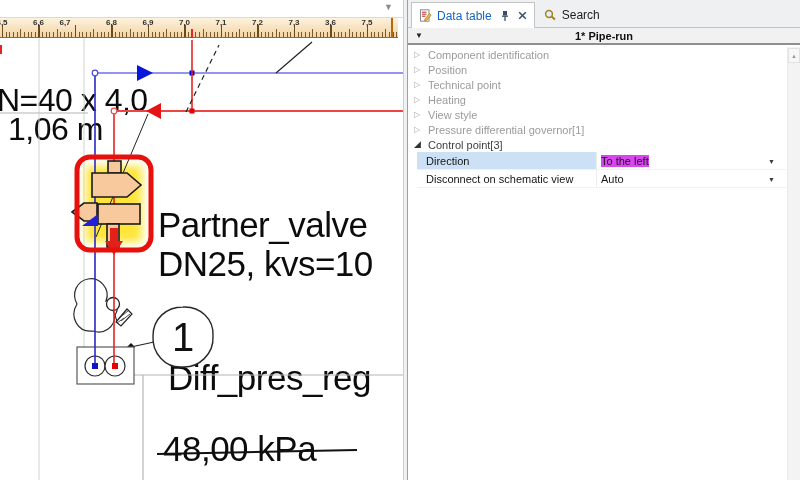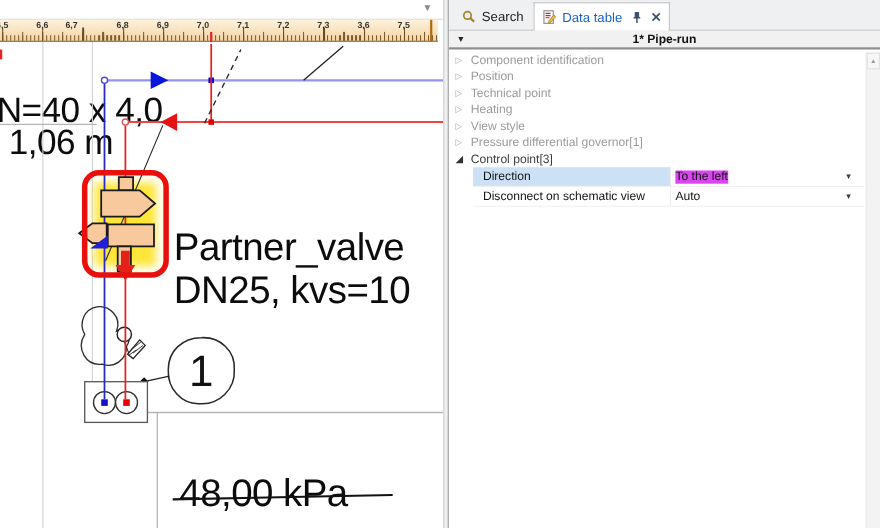--- a/index.html
+++ b/index.html
@@ -48,21 +48,21 @@
   #panel-header { height:17px; background:#f1f1f1; border-bottom:2px solid #8f8f8f; position:relative; }
   #panel-header .combo { position:absolute; left:7px; top:4px; font-size:8px; color:#222; line-height:1; }
   #panel-title { text-align:center; font-size:11px; font-weight:bold; color:#111; line-height:17px; }
 
   #grid { position:absolute; left:0; top:47px; right:14px; bottom:0; background:#fff; }
   .section { display:flex; align-items:center; height:15px; padding-left:6px; gap:6px; font-size:11px; color:#9b9b9b; background:#fff; }
   .section .tri { font-size:8px; color:#ababab; width:8px; line-height:1; }
   .section.expanded { color:#3f3f3f; }
   .section.expanded .tri { color:#333; font-size:9px; }
 
-  .prop-row { display:flex; height:18px; margin-left:22px; font-size:11px; border-bottom:1px solid #f1f1f1; position:relative; }
+  .prop-row { display:flex; height:18px; margin-left:9px; font-size:11px; border-bottom:1px solid #f1f1f1; position:relative; }
   .prop-label { width:180px; display:flex; align-items:center; padding-left:9px; color:#141414; border-right:1px solid #ececec; }
   .prop-row.selected .prop-label { background:#cde1f6; }
   .prop-value { flex:1; display:flex; align-items:center; padding-left:4px; color:#141414; }
   .prop-value .sel { background:#d946ef; }
   .dd-arrow { position:absolute; right:11px; top:6px; font-size:7px; color:#3c3c3c; line-height:1; }
 
   #scrollbar { position:absolute; right:0; top:47px; width:13px; bottom:0; background:#f3f3f4; border-left:1px solid #eaeaea; }
   #scroll-up-btn { width:12px; height:15px; margin:1px auto 0; background:#f7f7f7; border:1px solid #e2e2e2; display:flex; align-items:center; justify-content:center; font-size:6px; color:#9a9a9a; }
 </style>
 </head>
@@ -87,20 +87,21 @@
     <span class="ruler-num" style="left:330.5px">3,6</span>
     <span class="ruler-num" style="left:367px">7,5</span>
     <div id="ruler-cursor-main"></div>
     <div id="ruler-cursor-red"></div>
   </div>
 
   <div class="cad-text" style="left:-3px; top:84px;  font-size:32px;">N=40 x 4,0</div>
   <div class="cad-text" style="left:8px;  top:113px; font-size:32px;">1,06 m</div>
   <div class="cad-text" style="left:158px; top:207px; font-size:35px;">Partner_valve</div>
   <div class="cad-text" style="left:158px; top:246px; font-size:35px;">DN25, kvs=10</div>
+  <div class="cad-text" style="left:168px; top:360px; font-size:35px;">Diff_pres_reg</div>
   <div class="cad-text" style="left:163px; top:431px; font-size:35px;text-align:right;">48,00 kPa</div>
 
   <svg id="drawing-svg" width="403" height="480" viewBox="0 0 403 480">
     <defs>
       <filter id="glowblur" x="-40%" y="-40%" width="180%" height="180%">
         <feGaussianBlur stdDeviation="4"></feGaussianBlur>
       </filter>
     </defs>
 
     <g stroke="#d2d2d2" stroke-width="1">
@@ -181,29 +182,20 @@
 
     <line x1="157" y1="454" x2="357" y2="450" stroke="#111" stroke-width="2"></line>
   </svg>
 </div>
 
 <div id="splitter"></div>
 
 <div id="panel">
 
   <div id="tabbar">
-    <div class="tab">
-      <span class="ticon">
-        <svg width="13" height="13" viewBox="0 0 13 13">
-          <circle cx="5" cy="5" r="3.4" fill="#dff0fb" stroke="#a5821e" stroke-width="1.5"></circle>
-          <line x1="7.6" y1="7.6" x2="11" y2="10.6" stroke="#a5821e" stroke-width="2"></line>
-        </svg>
-      </span>
-      <span>Search</span>
-    </div>
     <div class="tab active">
       <span class="ticon">
         <svg width="13" height="13" viewBox="0 0 13 13">
           <rect x="1.5" y="0.8" width="8.5" height="11.4" fill="#fff" stroke="#8a8a8a" stroke-width="1"></rect>
           <line x1="3" y1="3.2" x2="7.5" y2="3.2" stroke="#cc2222" stroke-width="1"></line>
           <line x1="3" y1="5.2" x2="7.5" y2="5.2" stroke="#cc2222" stroke-width="1"></line>
           <line x1="3" y1="7.2" x2="6.5" y2="7.2" stroke="#cc2222" stroke-width="1"></line>
           <polygon points="6,10 10.4,4.6 12.2,6.1 7.8,11.3 5.4,11.7" fill="#f2b43c" stroke="#9a7420" stroke-width="0.6"></polygon>
         </svg>
       </span>
@@ -215,20 +207,29 @@
           <line x1="5" y1="6.2" x2="5" y2="11" stroke="#3a4e6b" stroke-width="1.3"></line>
         </svg>
       </span>
       <span class="tab-btn">
         <svg width="9" height="9" viewBox="0 0 9 9">
           <line x1="1.2" y1="1.2" x2="7.8" y2="7.8" stroke="#3a4e6b" stroke-width="1.5"></line>
           <line x1="7.8" y1="1.2" x2="1.2" y2="7.8" stroke="#3a4e6b" stroke-width="1.5"></line>
         </svg>
       </span>
     </div>
+    <div class="tab">
+      <span class="ticon">
+        <svg width="13" height="13" viewBox="0 0 13 13">
+          <circle cx="5" cy="5" r="3.4" fill="#dff0fb" stroke="#a5821e" stroke-width="1.5"></circle>
+          <line x1="7.6" y1="7.6" x2="11" y2="10.6" stroke="#a5821e" stroke-width="2"></line>
+        </svg>
+      </span>
+      <span>Search</span>
+    </div>
   </div>
 
   <div id="panel-header">
     <span class="combo">▼</span>
     <div id="panel-title">1* Pipe-run</div>
   </div>
 
   <div id="grid">
     <div class="section">
       <span class="tri">▷</span>

